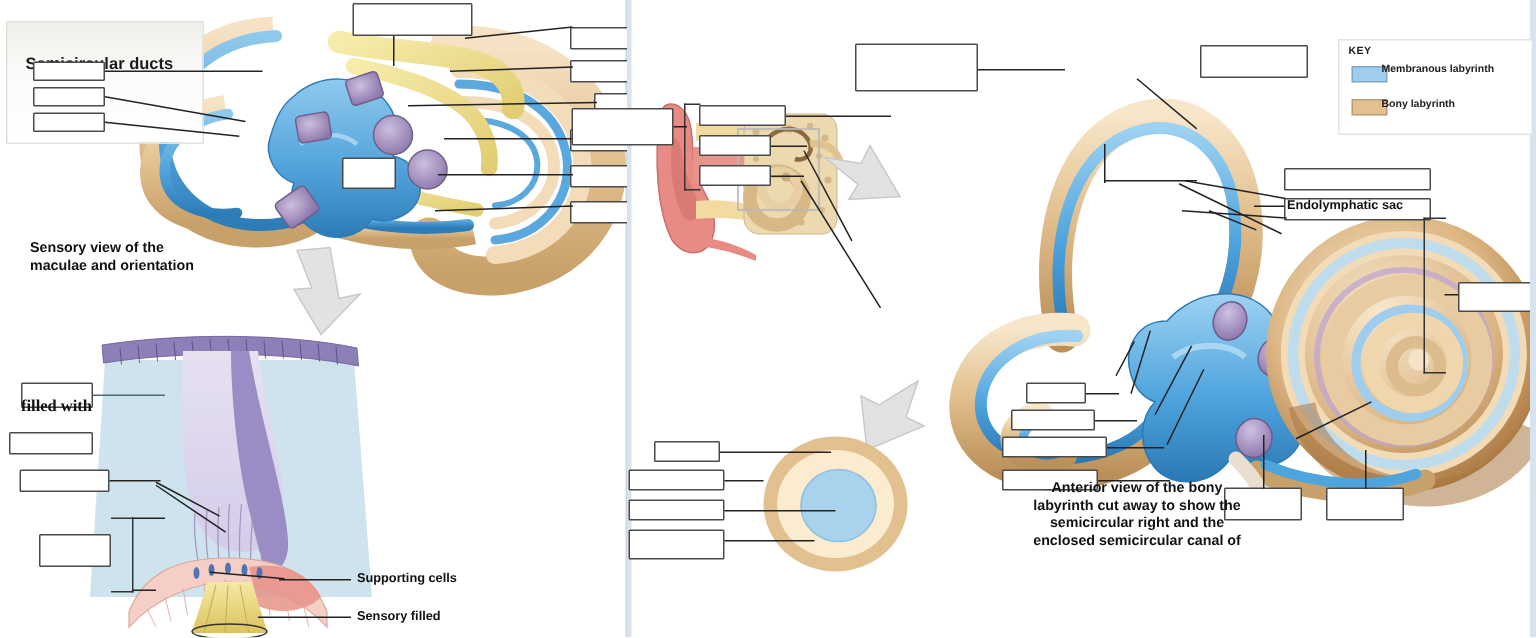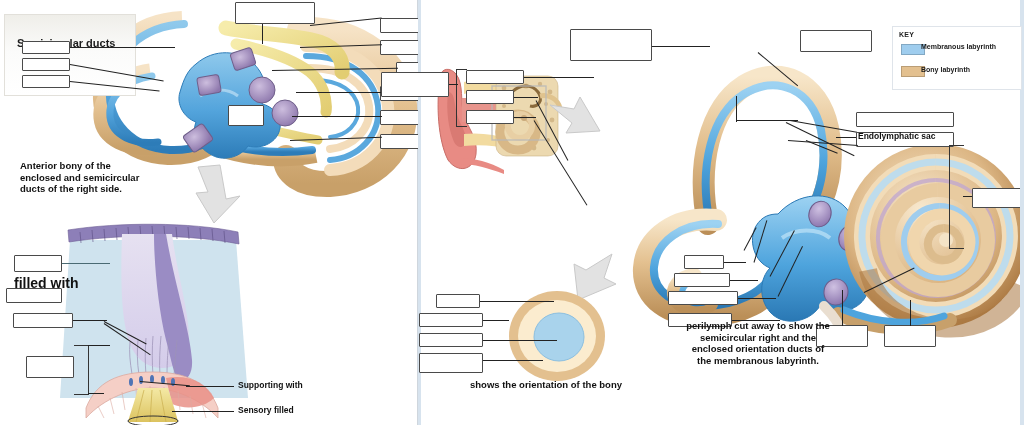--- a/index.html
+++ b/index.html
@@ -176,23 +176,22 @@
     <div class="lbox" style="left:380px;top:110px;width:50px;height:15px;"></div>
     <div class="lbox" style="left:380px;top:134px;width:50px;height:15px;"></div>
     <div class="lead" style="left:310px;top:25px;width:72px;transform:rotate(-6deg);"></div>
     <div class="lead" style="left:300px;top:47px;width:82px;transform:rotate(-2deg);"></div>
     <div class="lead" style="left:272px;top:70px;width:126px;transform:rotate(-1deg);"></div>
     <div class="lead" style="left:296px;top:92px;width:86px;"></div>
     <div class="lead" style="left:292px;top:116px;width:90px;"></div>
     <div class="lead" style="left:290px;top:140px;width:92px;transform:rotate(-2deg);"></div>
 
     <div class="cap" style="left:20px;top:160px;width:190px;">
-      <div>Anterior bony of the</div>
-      <div>enclosed and semicircular</div>
-      <div>ducts of the right side.</div>
+      <div>Sensory view of the</div>
+      <div>maculae and orientation</div>
     </div>
 
     <svg class="art" style="top:165px;left:180px;" width="80" height="60" viewBox="0 0 80 60">
       <path class="fadearrow" d="M18,2 L40,0 L46,34 L60,31 L34,58 L16,28 L28,27 Z"></path>
     </svg>
 
     <svg class="art" style="top:222px;" width="418" height="203" viewBox="0 0 418 203">
       <defs>
         <linearGradient id="gelG" x1="0" y1="0" x2="0" y2="1">
           <stop offset="0%" stop-color="#e6e1f1"></stop>
@@ -265,35 +264,35 @@
         <path d="M144,168 L136,200"></path>
           <path d="M152,168 L150,200"></path>
           <path d="M160,168 L166,200"></path>
       </g>
       <ellipse cx="153" cy="199" rx="25" ry="5" fill="none" stroke="#333" stroke-width="1"></ellipse>
     </svg>
 
     <div class="lbox" style="left:14px;top:255px;width:48px;height:17px;"></div>
     <div class="lead" style="left:62px;top:263px;width:48px;background:#4a6a73;"></div>
 
-    <div style="position:absolute;left:14px;top:275px;font-size:14px;font-weight:bold;color:#111;">filled with</div>
+    <div style="position:absolute;left:14px;top:265px;font-size:11px;font-weight:bold;color:#111;font-family:Liberation Serif, serif;">filled with</div>
 
     <div class="lbox" style="left:6px;top:288px;width:56px;height:15px;"></div>
 
     <div class="lbox" style="left:13px;top:313px;width:60px;height:15px;"></div>
     <div class="lead" style="left:73px;top:320px;width:34px;"></div>
     <div class="lead" style="left:104px;top:321px;width:48px;transform:rotate(28deg);"></div>
     <div class="lead" style="left:104px;top:323px;width:56px;transform:rotate(34deg);"></div>
 
     <div class="lbox" style="left:26px;top:356px;width:48px;height:22px;"></div>
     <div class="bracket-r" style="left:74px;top:345px;width:14px;height:48px;"></div>
     <div class="lead" style="left:88px;top:345px;width:22px;"></div>
     <div class="lead" style="left:88px;top:393px;width:16px;"></div>
 
-    <div class="tlabel" style="left:238px;top:380px;">Supporting with</div>
+    <div class="tlabel" style="left:238px;top:380px;">Supporting cells</div>
     <div class="lead" style="left:186px;top:386px;width:48px;"></div>
     <div class="lead" style="left:140px;top:381px;width:50px;transform:rotate(5deg);"></div>
 
     <div class="tlabel" style="left:238px;top:405px;">Sensory filled</div>
     <div class="lead" style="left:172px;top:411px;width:62px;"></div>
 
     <div class="lbox" style="left:0px;top:0px;width:0px;height:0px;border:none;"></div>
   </div>
 
   <div id="title-bar"></div>
@@ -482,28 +481,27 @@
     <div class="lbox" style="left:1px;top:313px;width:64px;height:14px;"></div>
     <div class="lead" style="left:65px;top:320px;width:26px;"></div>
 
     <div class="lbox" style="left:1px;top:333px;width:64px;height:14px;"></div>
     <div class="lead" style="left:65px;top:340px;width:74px;"></div>
 
     <div class="lbox" style="left:1px;top:353px;width:64px;height:20px;"></div>
     <div class="lead" style="left:65px;top:360px;width:60px;"></div>
 
     <div class="cap cap-c" style="left:240px;top:320px;width:200px;">
-      <div>perilymph cut away to show the</div>
+      <div>Anterior view of the bony</div>
+      <div>labyrinth cut away to show the</div>
       <div>semicircular right and the</div>
-      <div>enclosed orientation ducts of</div>
-      <div>the membranous labyrinth.</div>
+      <div>enclosed semicircular canal of</div>
     </div>
 
     <div class="cap cap-c" style="left:16px;top:379px;width:224px;">
-      <div>shows the orientation of the bony</div>
     </div>
   </div>
 
   <div id="key-box">
     <div id="key-title">KEY</div>
     <div class="key-sw" style="left:8px;top:17px;background:#9fcdee;"></div>
     <div class="key-tx" style="top:16px;">Membranous labyrinth</div>
     <div class="key-sw" style="left:8px;top:39px;background:#e3c08f;"></div>
     <div class="key-tx" style="top:39px;">Bony labyrinth</div>
   </div>

